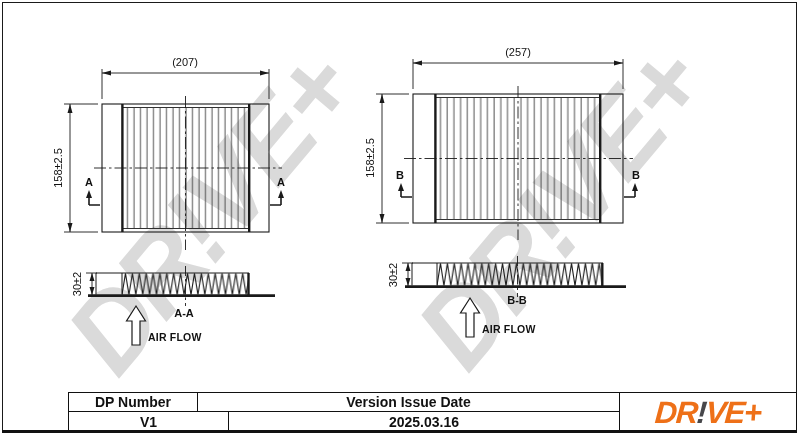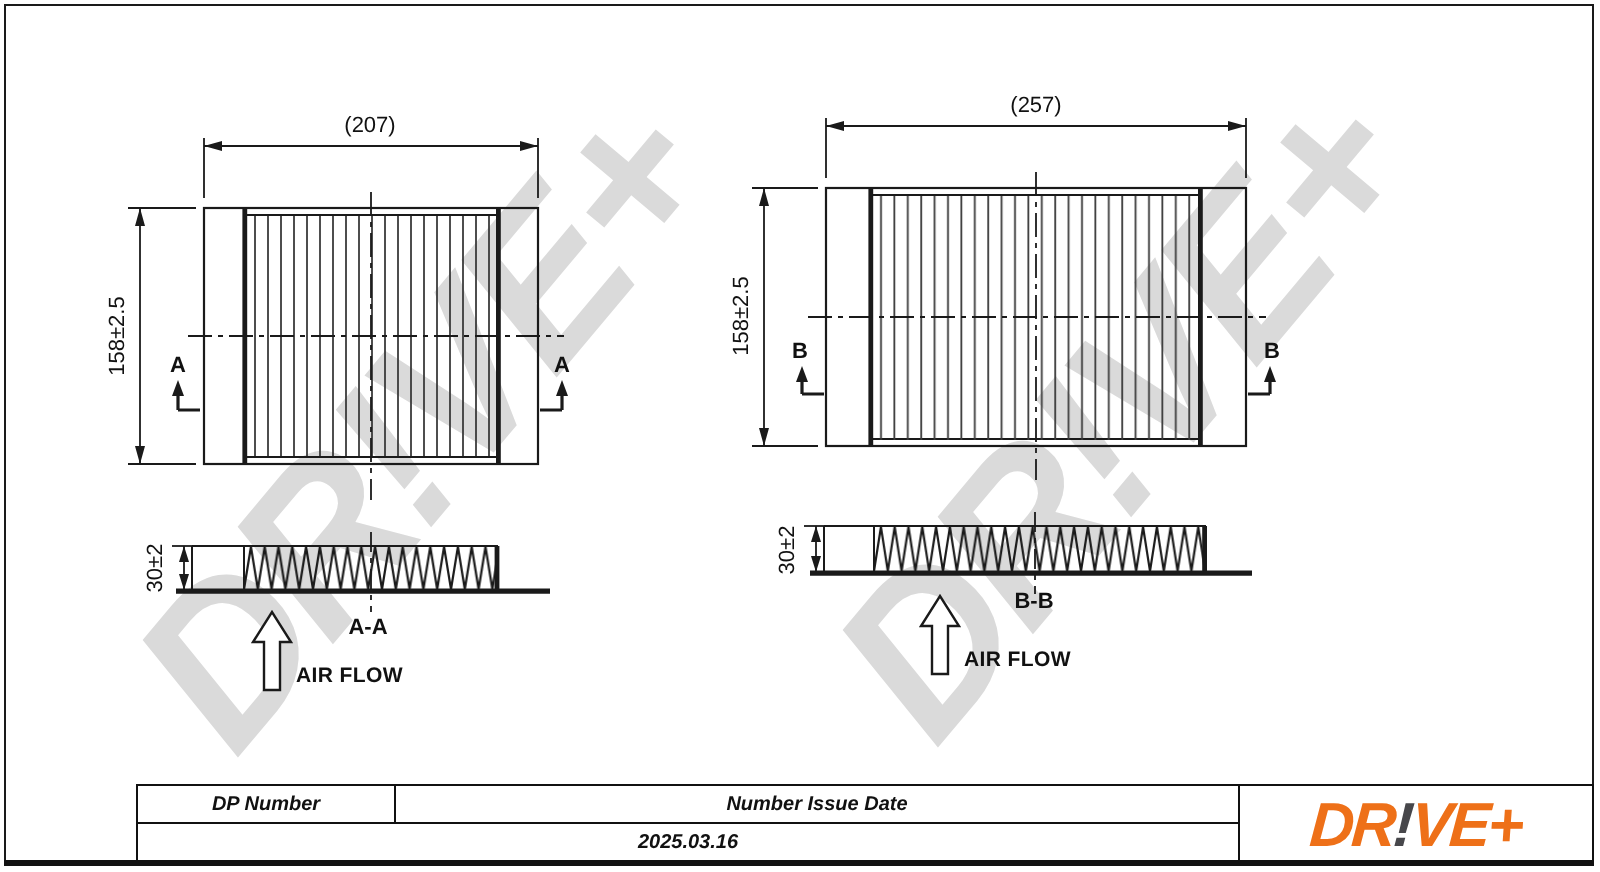--- a/index.html
+++ b/index.html
@@ -22,21 +22,21 @@
   svg text{font-family:"Liberation Sans",sans-serif;fill:#111;}
   .dimtext{font-size:11px;}
   .sectext{font-size:11px;font-weight:bold;}
   .flowtext{font-size:10.5px;font-weight:600;letter-spacing:.2px;}
 
   .titleblock{position:absolute;left:68px;top:392px;width:552px;height:40px;z-index:4;
     border:1.4px solid #111;box-sizing:border-box;background:#fff;}
   .trow{display:flex;height:50%;box-sizing:border-box;}
   .trow.head{border-bottom:1.2px solid #111;}
   .tcell{display:flex;align-items:center;justify-content:center;box-sizing:border-box;
-    font-size:10px;font-weight:bold;border-right:1.2px solid #111;overflow:hidden;white-space:nowrap;font-style:italic;}
+    font-size:14px;font-weight:bold;border-right:1.2px solid #111;overflow:hidden;white-space:nowrap;}
   .tcell:last-child{border-right:none;}
   .c0{width:129px;}.c1{width:131px;}.c2{width:160px;}.c3{flex:1;}
 
   .logobox{position:absolute;left:619px;top:392px;width:178px;height:40px;z-index:4;
     border:1.4px solid #111;box-sizing:border-box;background:#fff;
     display:flex;align-items:center;justify-content:center;}
   .logotext{
     font-style:italic;font-weight:900;font-size:31px;letter-spacing:-1.5px;
     transform:skewX(-4deg);line-height:1;
   }
@@ -175,23 +175,24 @@
 
   <g>
     <polygon points="466,337 466,313 460.5,313 470,298 479.5,313 474,313 474,337" fill="#fff" stroke="#1a1a1a" stroke-width="1.2"></polygon>
     <text class="flowtext" x="482" y="333">AIR FLOW</text>
   </g>
 </svg>
 
 <div class="titleblock">
   <div class="trow head">
     <div class="tcell c0">DP Number</div>
-    <div class="tcell c3">Number Issue Date</div>
+    <div class="tcell c3">Version Issue Date</div>
   </div>
   <div class="trow">
+    <div class="tcell c2">V1</div>
     <div class="tcell c3">2025.03.16</div>
   </div>
 </div>
 
 <div class="logobox">
   <div class="logotext"><span class="lg-orange">DR</span><span class="lg-dark">!</span><span class="lg-orange">VE+</span></div>
 </div>
 
 <div class="bottomline"></div>
 

